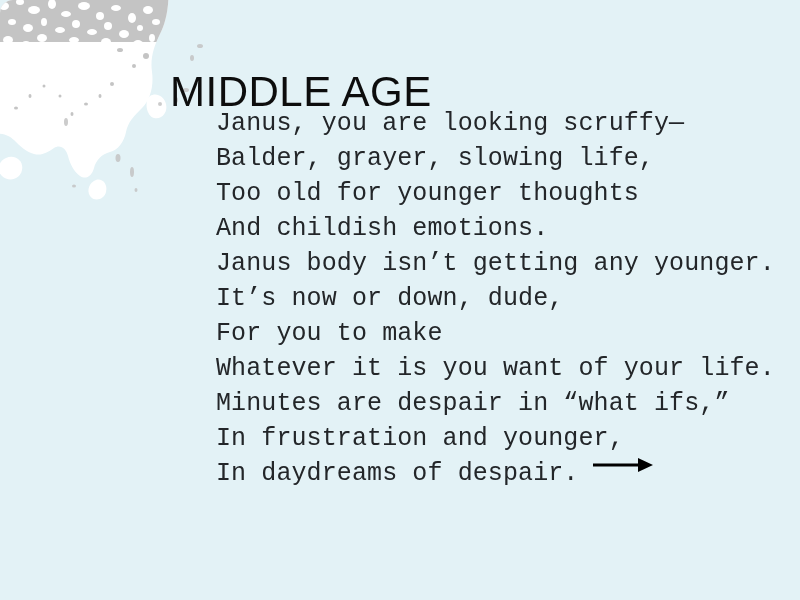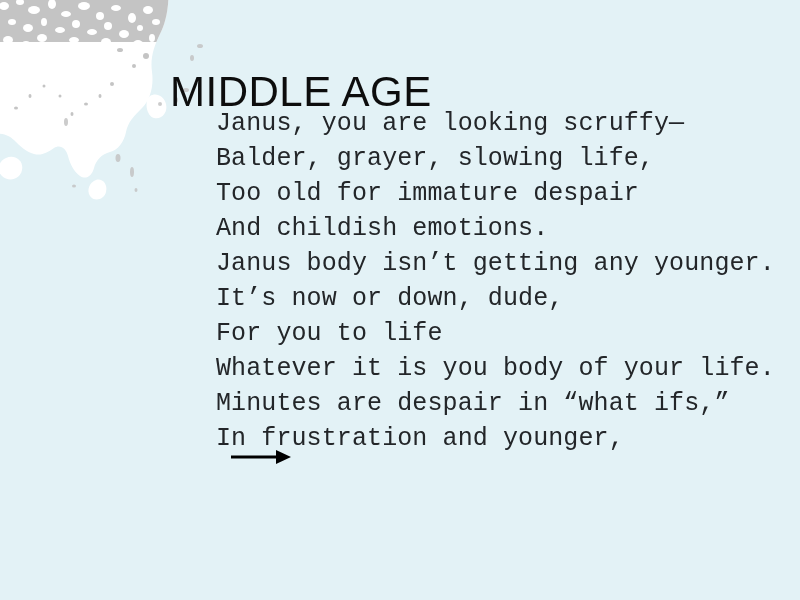--- a/index.html
+++ b/index.html
@@ -15,20 +15,21 @@
     position: relative;
   }
 
   #slide {
     position: absolute;
     inset: 0;
     width: 800px;
     height: 600px;
     background: #e3f2f6;
     overflow: hidden;
+    border-radius: 13px;
   }
 
   
   #corner-decoration {
     position: absolute;
     left: 0;
     top: 0;
     width: 230px;
     height: 230px;
     pointer-events: none;
@@ -216,44 +217,45 @@
   <h1 id="title">MIDDLE AGE</h1>
 
   <div id="poem">
     <div class="poem-line">
       <span class="line-text">Janus, you are looking scruffy—</span>
     </div>
     <div class="poem-line">
       <span class="line-text">Balder, grayer, slowing life,</span>
     </div>
     <div class="poem-line">
-      <span class="line-text">Too old for immature despair</span>
+      <span class="line-text">Too old for younger thoughts</span>
     </div>
     <div class="poem-line">
       <span class="line-text">And childish emotions.</span>
     </div>
     <div class="poem-line">
       <span class="line-text">Janus body isn’t getting any younger.</span>
     </div>
     <div class="poem-line">
       <span class="line-text">It’s now or down, dude,</span>
     </div>
     <div class="poem-line">
-      <span class="line-text">For you to life</span>
-    </div>
-    <div class="poem-line">
-      <span class="line-text">Whatever it is you body of your life.</span>
+      <span class="line-text">For you to make</span>
+    </div>
+    <div class="poem-line">
+      <span class="line-text">Whatever it is you want of your life.</span>
     </div>
     <div class="poem-line">
       <span class="line-text">Minutes are despair in “what ifs,”</span>
     </div>
     <div class="poem-line">
       <span class="line-text">In frustration and younger,</span>
     </div>
     <div class="poem-line">
+      <span class="line-text">In daydreams of despair.</span>
       <span class="arrow-wrap">
         <svg width="62" height="16" viewBox="0 0 62 16" xmlns="http://www.w3.org/2000/svg">
           <line x1="1" y1="8" x2="49" y2="8" stroke="#000000" stroke-width="3"></line>
           <path d="M 46,1 L 61,8 L 46,15 Z" fill="#000000"></path>
         </svg>
       </span>
     </div>
   </div>
 
 </div>

